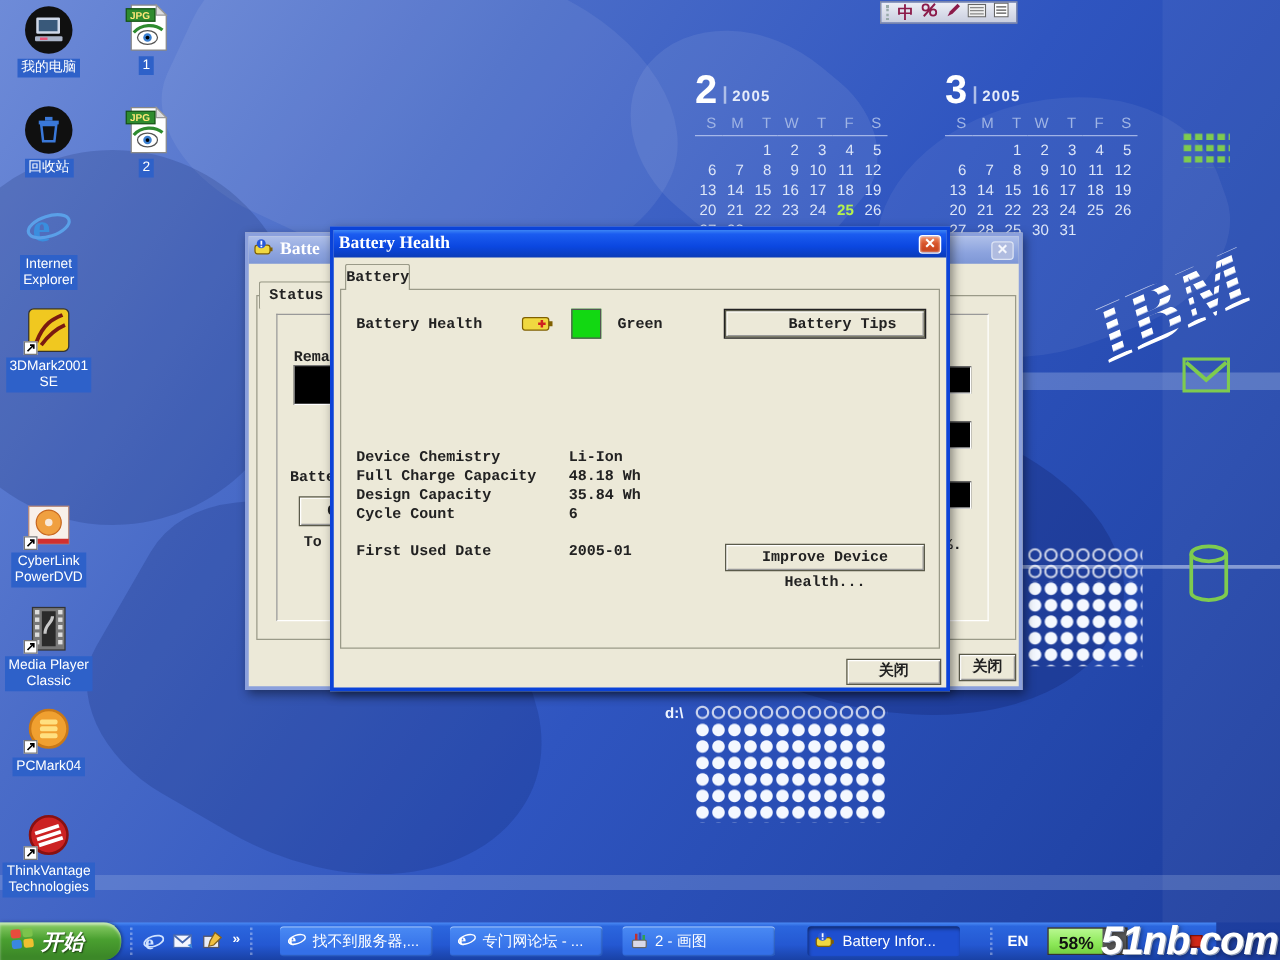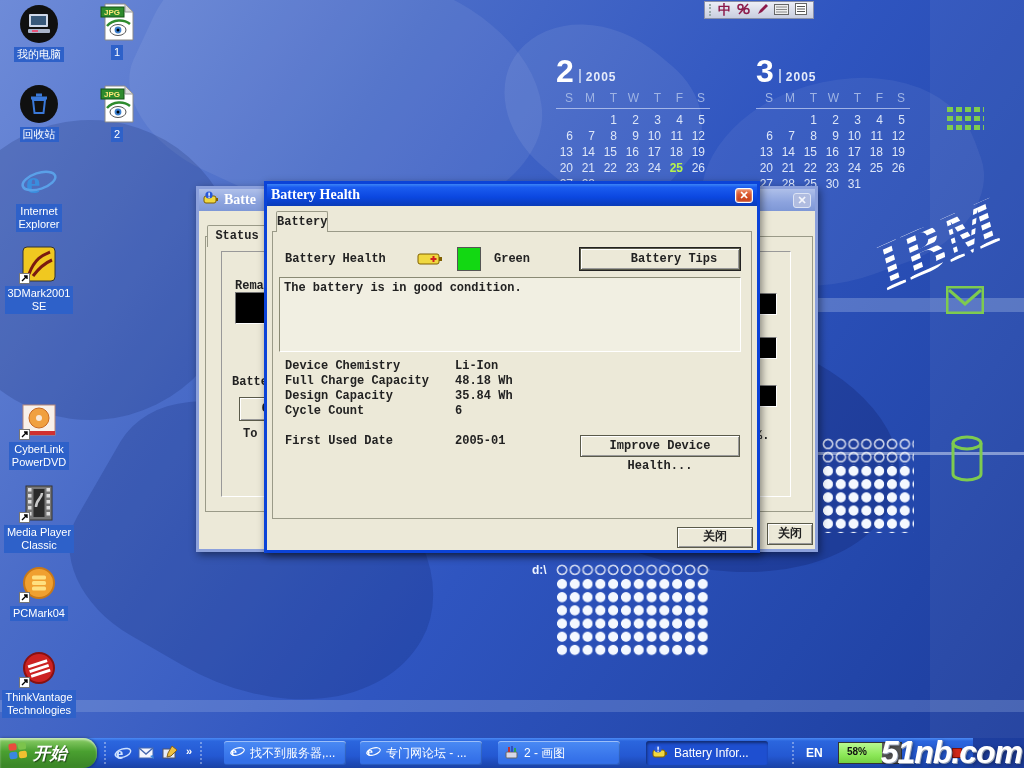--- a/index.html
+++ b/index.html
@@ -81,21 +81,21 @@
   .qicon { position:absolute; top:6px; width:18px; height:18px; }
   .chev { position:absolute; top:7px; color:#fff; font-size:11px; font-weight:bold; }
   .tbtn { position:absolute; top:3px; height:24px; width:122px; border-radius:3px; display:flex; align-items:center; gap:5px; padding:0 6px;
     background:linear-gradient(180deg,#4a8af4,#3470e8 80%); box-shadow:inset 0 1px 0 rgba(255,255,255,.45), inset -1px -1px 1px rgba(0,0,0,.2);
     color:#fff; font-size:12px; white-space:nowrap; overflow:hidden; }
   .tbtn.active { background:#1e4fd0; box-shadow:inset 1px 2px 3px rgba(0,0,0,.45); }
   .tbtn .tlbl { overflow:hidden; white-space:nowrap; }
   #tray-en { position:absolute; left:806px; top:8px; color:#fff; font-size:12px; font-weight:bold; }
   #batt-meter { position:absolute; left:838px; top:4px; width:64px; height:22px; background:#5a5a5a; border:1px solid #333; }
   #batt-meter .fill { position:absolute; left:0; top:0; bottom:0; width:70%; background:linear-gradient(180deg,#b8f890,#8ce858 60%,#74d040); }
-  #batt-meter .ptxt { position:absolute; left:8px; top:3px; font-size:10px; font-weight:bold; color:#111; font-family:"Liberation Sans",sans-serif; }
+  #batt-meter .ptxt { position:absolute; left:8px; top:3px; font-size:14px; font-weight:bold; color:#111; font-family:"Liberation Sans",sans-serif; }
   #tray-red { position:absolute; left:952px; top:10px; width:10px; height:10px; background:#d22818; border:1px solid #801008; }
   #watermark { position:absolute; right:2px; bottom:-3px; z-index:60; color:#fff; font-size:32px; font-weight:bold; font-style:italic;
     letter-spacing:-1px; text-shadow:1px 1px 0 #9aa4b8, 2px 2px 4px rgba(0,0,0,.45); }
 
   
   #langbar { position:absolute; left:704px; top:1px; width:110px; height:18px; z-index:40; background:linear-gradient(180deg,#eceef6,#c9cedf);
     border:1px solid #8a90a8; display:flex; align-items:center; gap:6px; padding:0 4px; }
   #langbar .grip { width:3px; height:12px; border-left:2px dotted #9aa; }
   #langbar .zh { color:#8b1a4a; font-weight:bold; font-size:13px; line-height:14px; }
 </style>
@@ -485,23 +485,20 @@
       <svg width="26" height="17">
           <rect x="1" y="4" width="21" height="10" rx="2" fill="#f0d840" stroke="#806000"></rect>
           <rect x="22" y="7" width="3" height="4" fill="#806000"></rect>
           <path d="M16.5 6 v6 M13.5 9 h6" stroke="#d02020" stroke-width="2"></path>
         </svg>
     </span>
     <div style="position:absolute;left:190px;top:63px;width:24px;height:24px;background:#12d812;border:1px solid #555;"></div>
     <span class="lab" style="left:227px;top:68px;">Green</span>
     <div class="btn def" style="left:313px;top:64px;width:160px;height:22px;line-height:20px;padding-left:28px;">Battery Tips</div>
 
-    <div class="sunken" style="position:absolute;left:12px;top:93px;width:462px;height:75px;">
-      <span class="mono" style="position:absolute;left:4px;top:3px;font-size:12px;font-weight:bold;color:#222;">The battery is in good condition.</span>
-    </div>
 
     <span class="lab" style="left:18px;top:175px;">Device Chemistry</span>
     <span class="lab" style="left:188px;top:175px;">Li-Ion</span>
     <span class="lab" style="left:18px;top:190px;">Full Charge Capacity</span>
     <span class="lab" style="left:188px;top:190px;">48.18 Wh</span>
     <span class="lab" style="left:18px;top:205px;">Design Capacity</span>
     <span class="lab" style="left:188px;top:205px;">35.84 Wh</span>
     <span class="lab" style="left:18px;top:220px;">Cycle Count</span>
     <span class="lab" style="left:188px;top:220px;">6</span>
     <span class="lab" style="left:18px;top:250px;">First Used Date</span>

